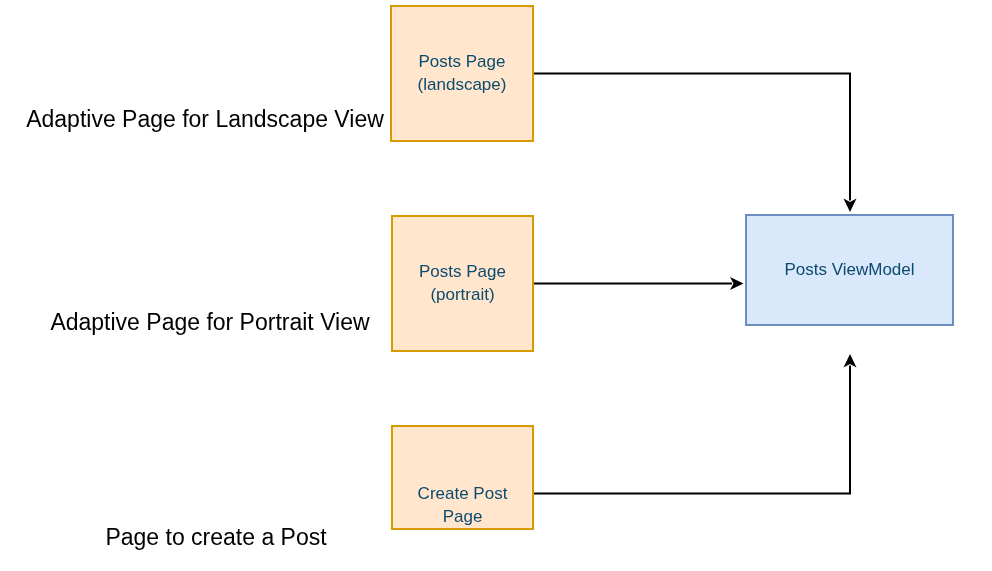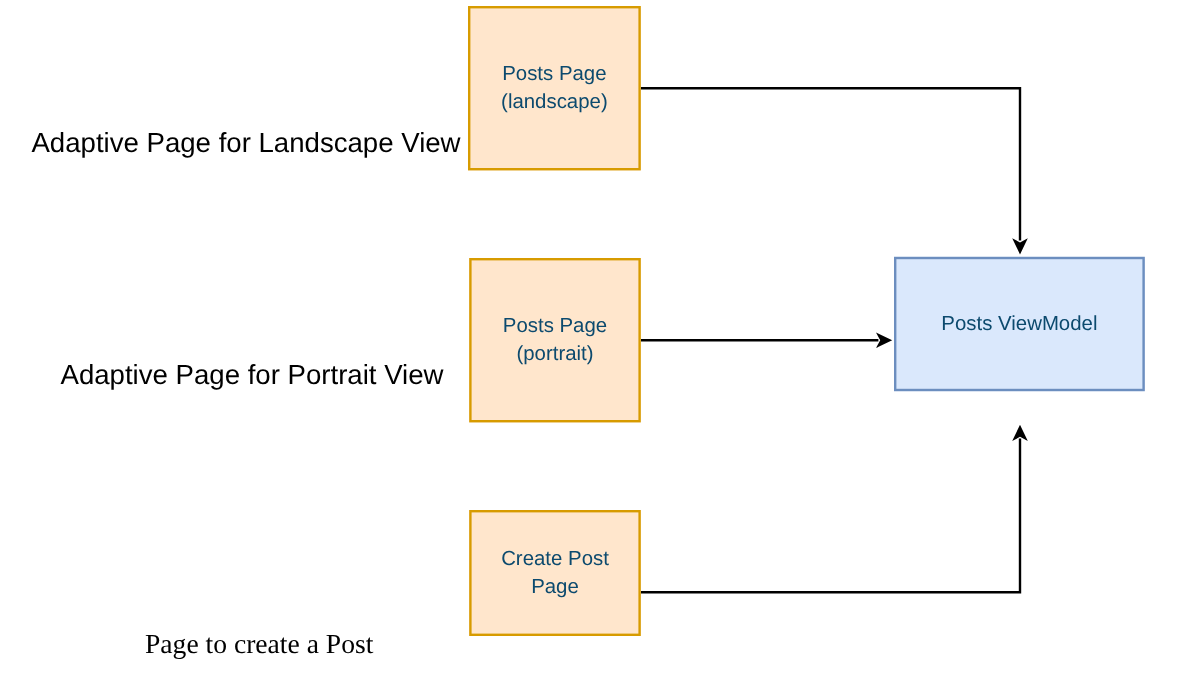--- a/index.html
+++ b/index.html
@@ -21,32 +21,32 @@
     align-items: center;
     justify-content: center;
     text-align: center;
     font-size: 17px;
     line-height: 1.32;
     color: #0c4a6e;
   }
   .node-label { white-space: pre-line; }
   #node-posts-landscape { left: 390px; top: 5px;   width: 144px; height: 137px; }
   #node-posts-portrait  { left: 391px; top: 215px; width: 143px; height: 137px; }
-  #node-create-post     { left: 391px; top: 425px; width: 143px; height: 105px; }
+  #node-create-post     { left: 391px; top: 425px; width: 143px; height: 105px; align-items: flex-end; }
   #node-viewmodel       { left: 745px; top: 214px; width: 209px; height: 112px; }
   .annotation {
     position: absolute;
     width: 360px;
     text-align: center;
     font-size: 23px;
     color: #000000;
   }
   #annotation-landscape { left: 25px; top: 106px; }
-  #annotation-portrait  { left: 30px; top: 299px; }
-  #annotation-create    { left: 36px; top: 524px; font-family: Liberation Serif, serif; }
+  #annotation-portrait  { left: 30px; top: 309px; }
+  #annotation-create    { left: 36px; top: 524px; }
   svg.wires {
     position: absolute;
     left: 0; top: 0;
     width: 992px; height: 571px;
     pointer-events: none;
   }
   svg.wires path { fill: none; stroke-width: 2; }
 </style>
 </head>
 <body>

